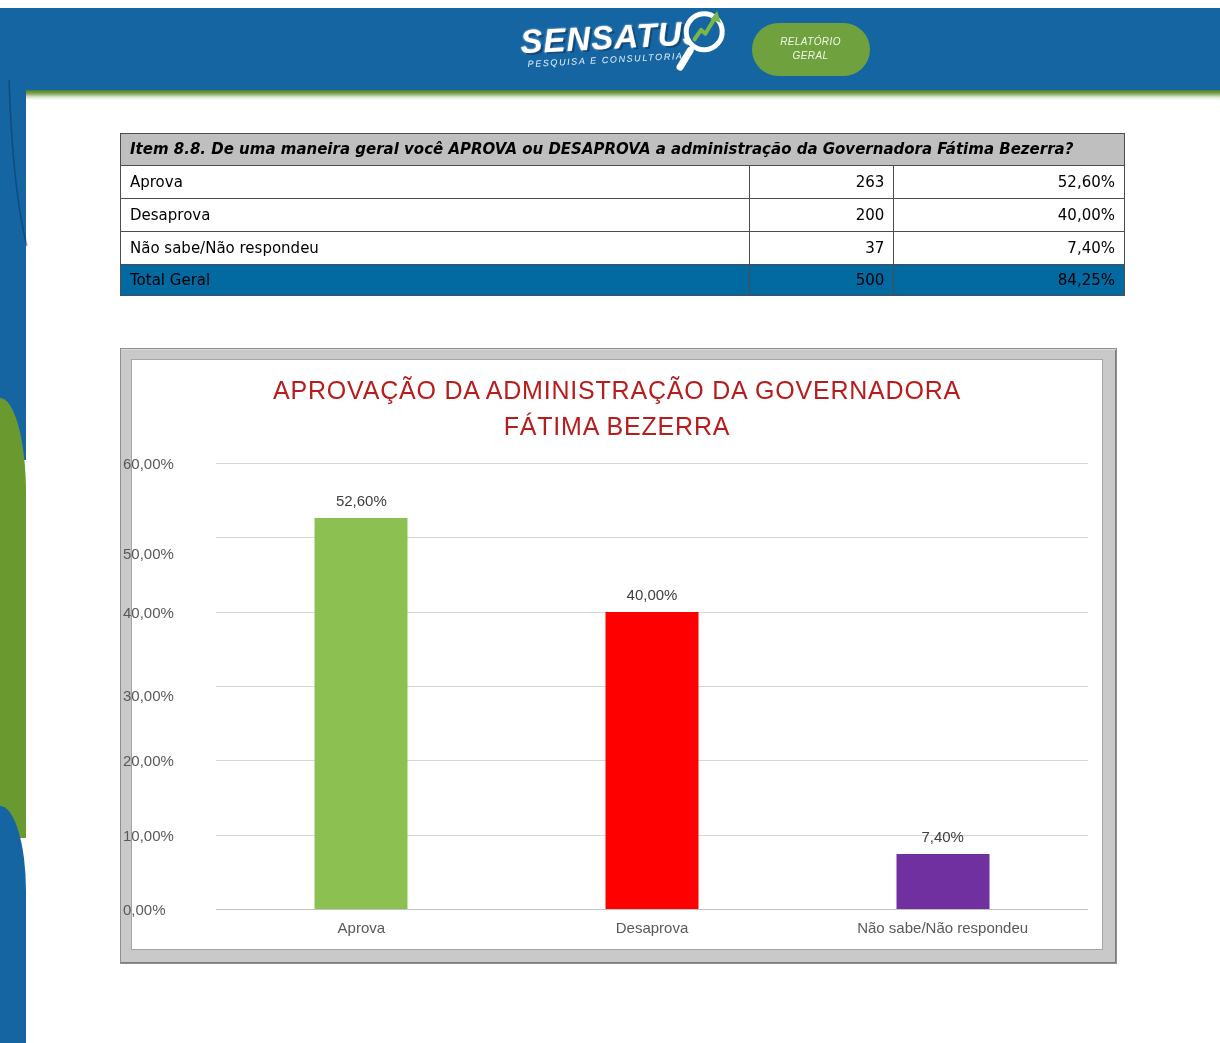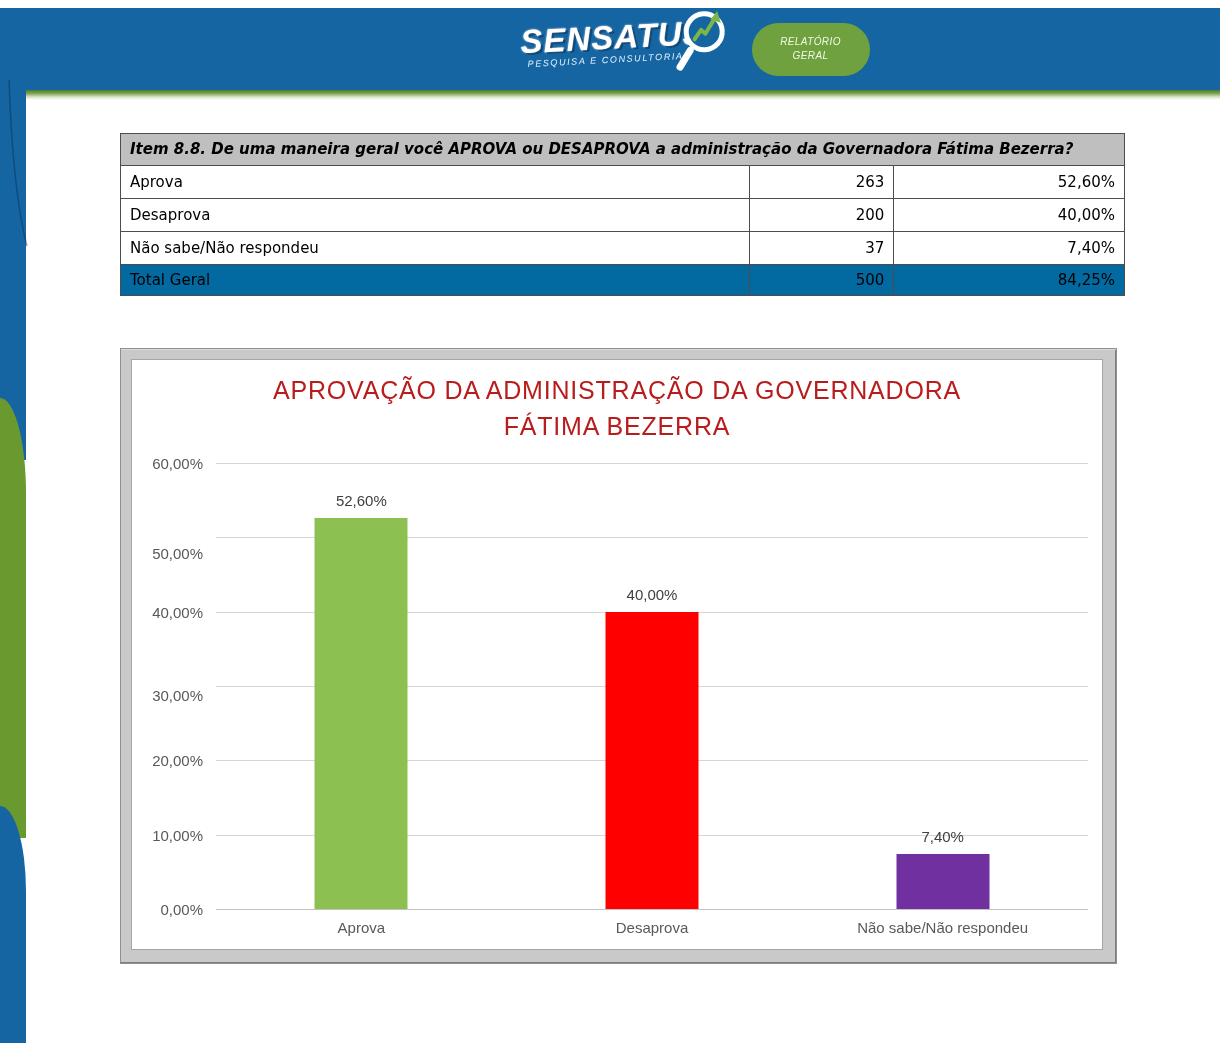--- a/index.html
+++ b/index.html
@@ -46,21 +46,21 @@
   
   .panel{position:absolute;left:120px;top:348px;width:995px;height:614px;background:#c9c9c9;
       border:1px solid #8f8f8f;box-shadow:inset 0 1px 0 #dcdcdc, inset -1px -1px 0 #7d7d7d;}
   .chart-card{position:absolute;left:10px;top:10px;right:13px;bottom:13px;background:#ffffff;
       border:1px solid #a5a5a5;}
   .chart-title{margin-top:13px;text-align:center;color:#b91c1c;font-size:25px;
       letter-spacing:.8px;line-height:1.42;}
   .plot{position:absolute;left:84px;top:103px;width:872px;height:446px;}
   .gridline{position:absolute;left:0;width:100%;height:1px;background:#d6d6d6;}
   .gridline.zero{background:#c3c3c3;}
-  .ytick{position:absolute;right:100%;margin-right:13px;width:80px;text-align:right;
+  .ytick{position:absolute;right:100%;margin-right:13px;width:80px;
       font-size:15px;color:#595959;transform:translateY(-50%);white-space:nowrap;}
   .bar-slot{position:absolute;bottom:0;height:100%;}
   .bar{position:absolute;bottom:0;left:50%;transform:translateX(-50%);width:93px;}
   .bar-value{position:absolute;left:50%;transform:translateX(-50%);font-size:15px;
       color:#404040;white-space:nowrap;}
   .xtick{position:absolute;top:100%;margin-top:10px;width:100%;text-align:center;
       font-size:15px;color:#595959;white-space:nowrap;}
 </style>
 </head>
 <body>

